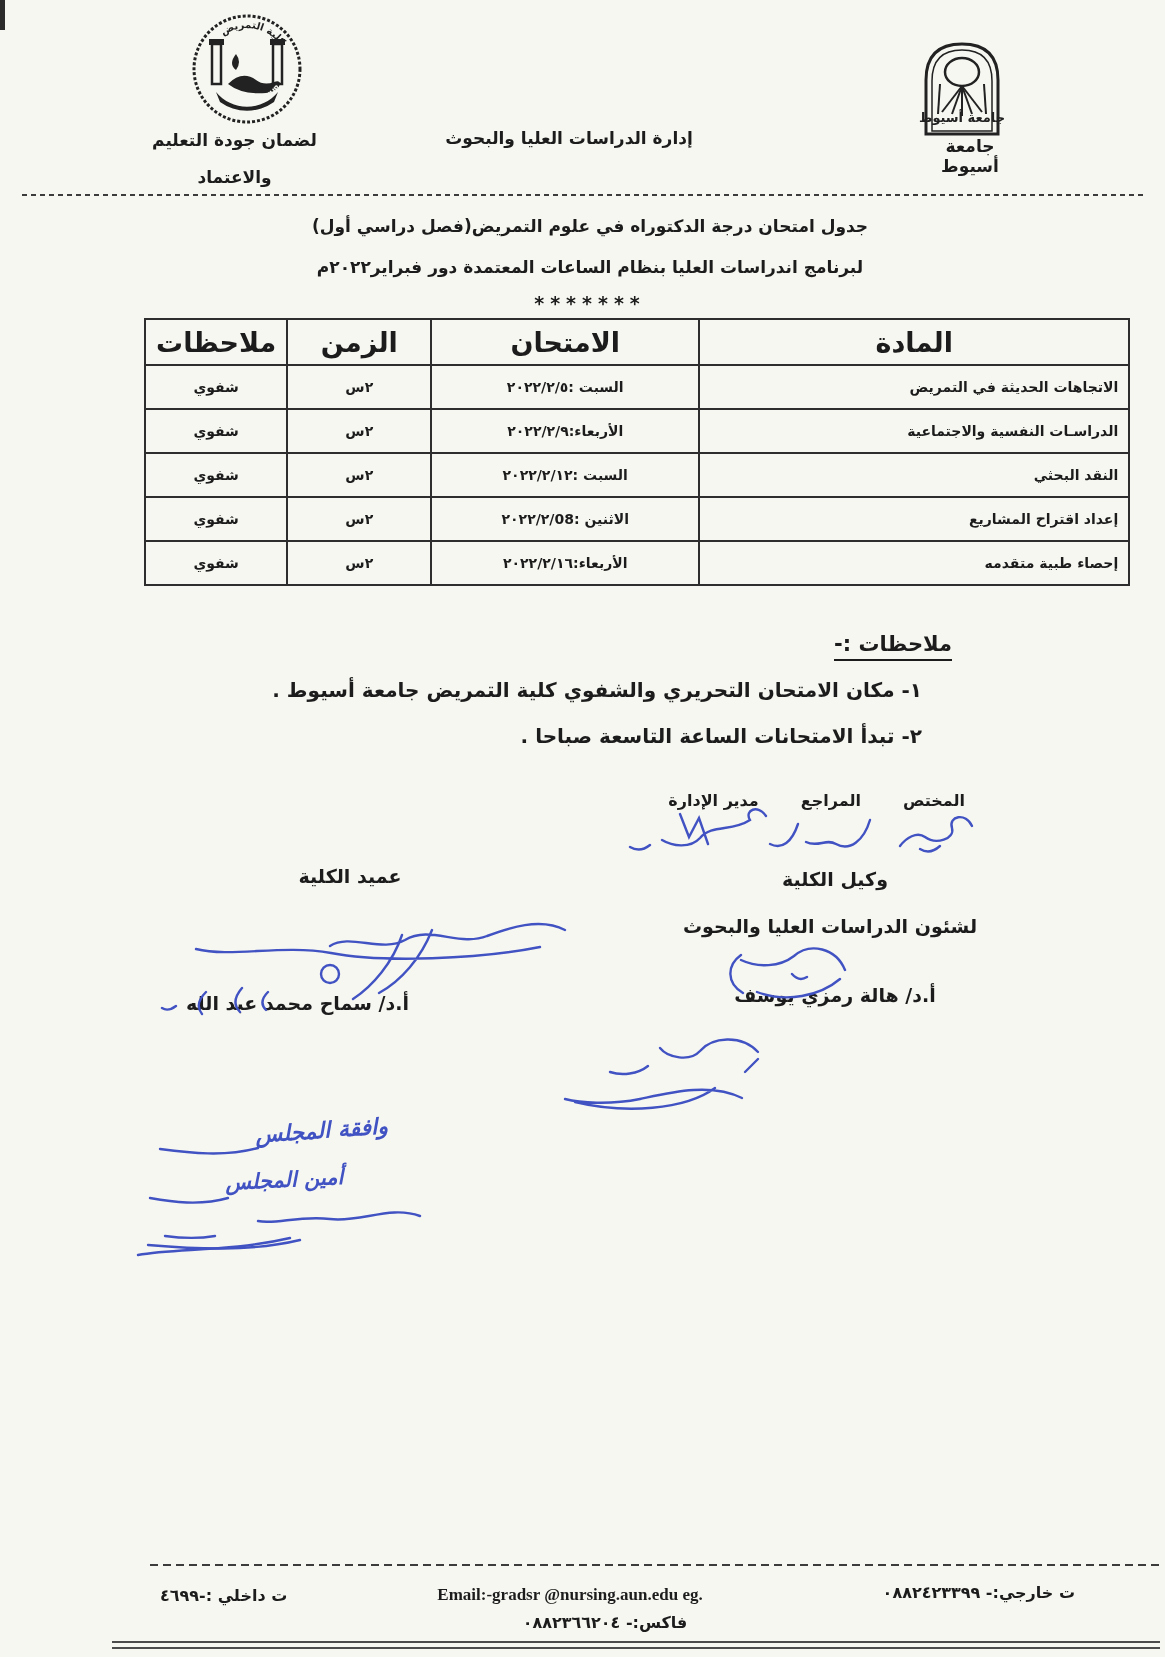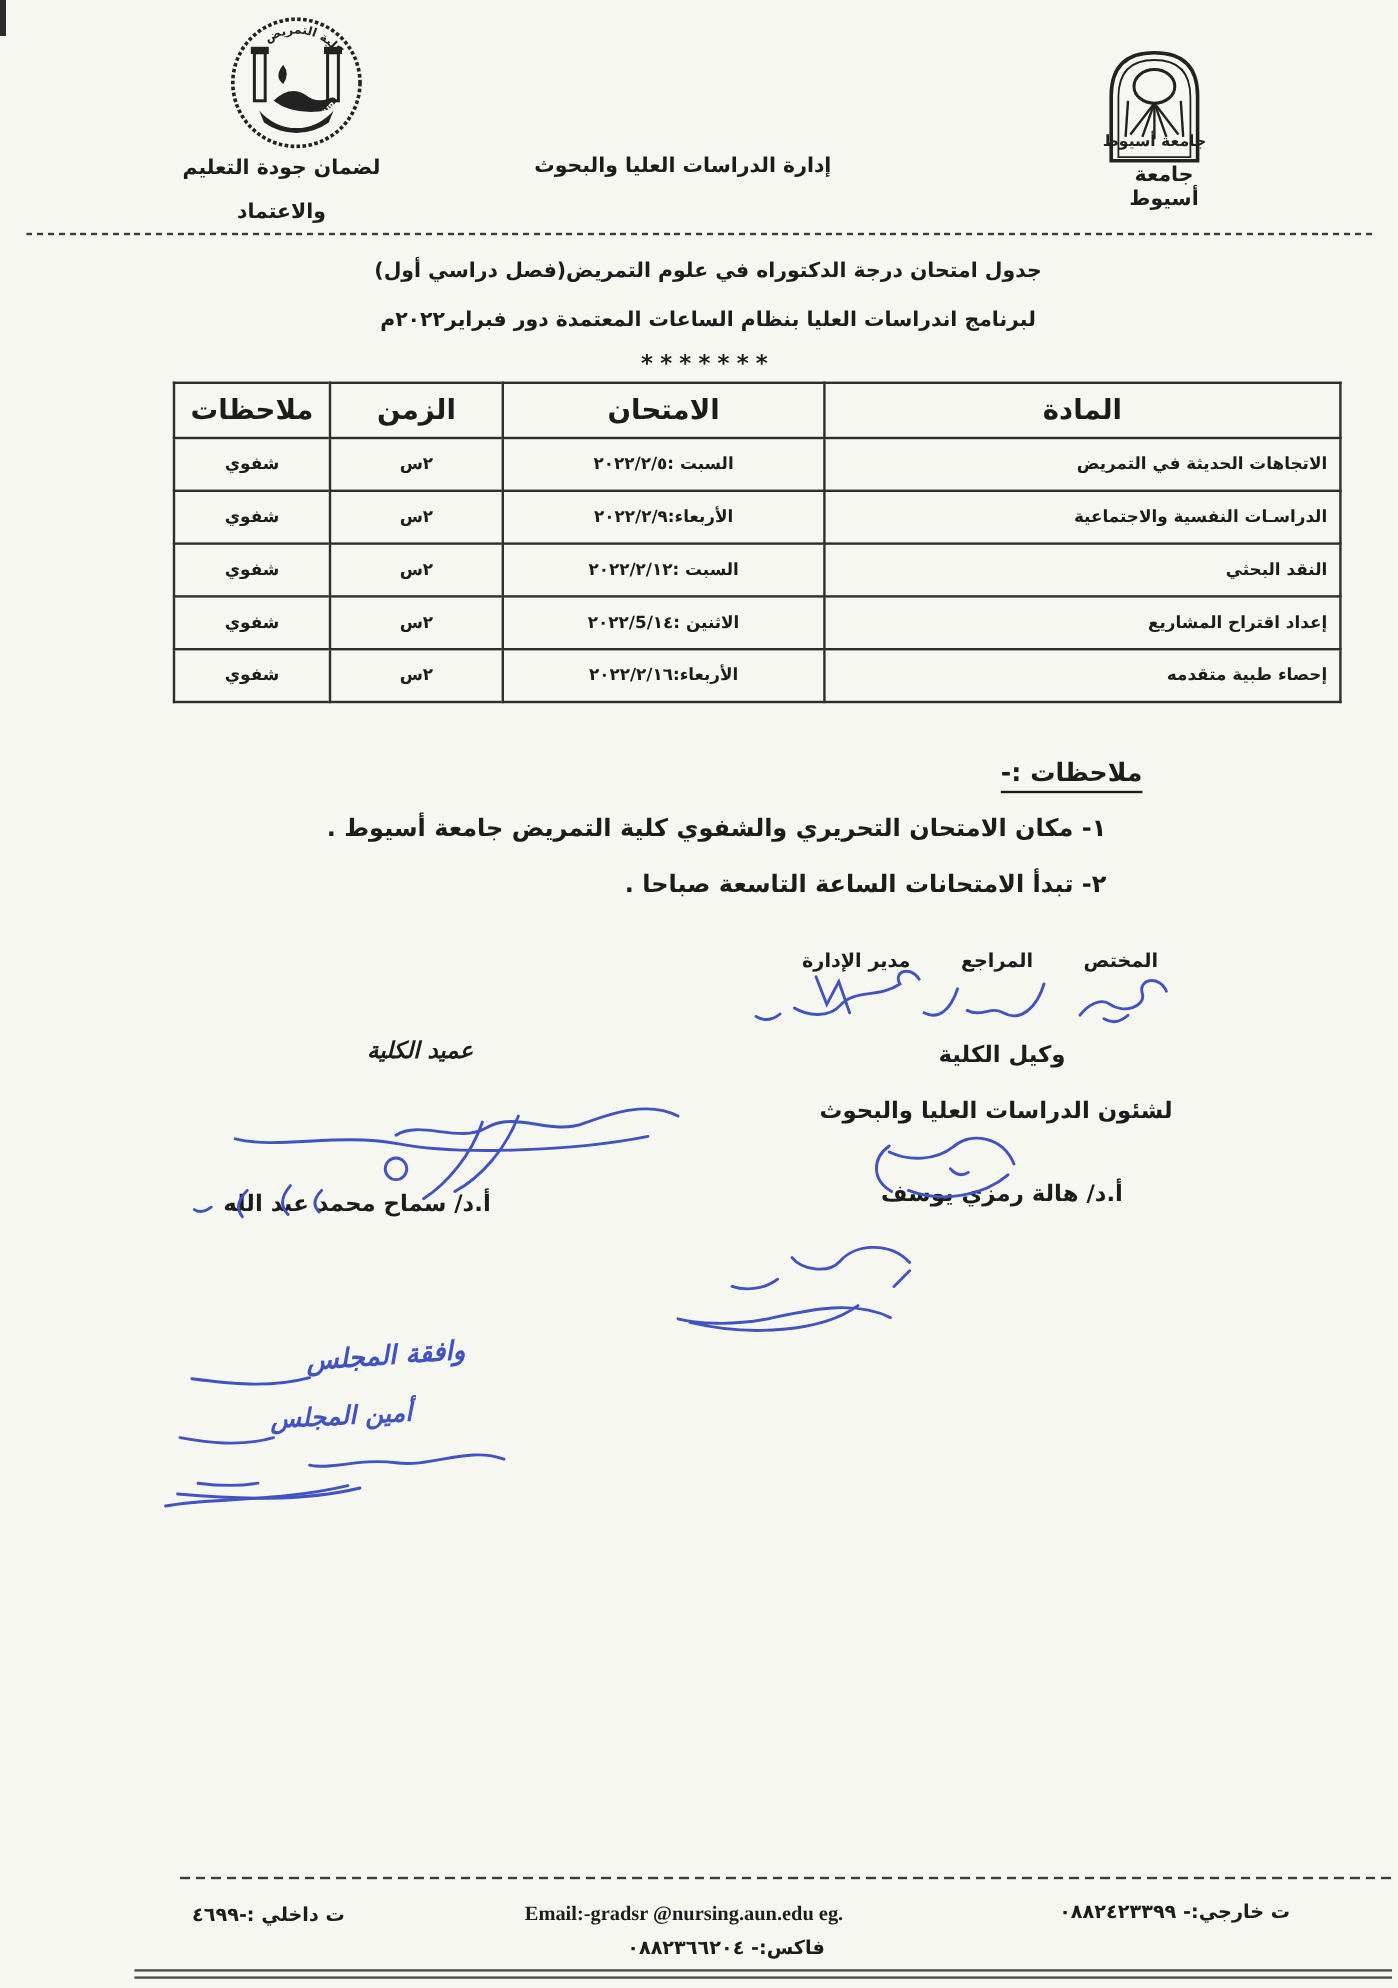--- a/index.html
+++ b/index.html
@@ -24,21 +24,21 @@
 
   
   .title{font-size:17px;font-weight:700;line-height:41px;text-align:center;direction:rtl;}
   .stars{font-size:19px;font-weight:700;letter-spacing:6px;text-align:center;margin-top:4px;}
 
   
   table.sched{border-collapse:collapse;direction:rtl;table-layout:fixed;}
   table.sched th,table.sched td{
     border:2px solid #2e2e2e;font-weight:700;padding:0 10px;overflow:hidden;
   }
-  table.sched th{height:44px;font-size:23px;text-align:center;}
+  table.sched th{height:44px;font-size:27px;text-align:center;}
   table.sched td{height:42px;font-size:14px;}
   .c-sub{width:408px;}  td.c-sub{text-align:right;}
   .c-exam{width:246px;} td.c-exam{text-align:center;font-size:18px;}
   .c-time{width:122px;} td.c-time{text-align:center;font-size:18px;}
   .c-note{width:108px;} td.c-note{text-align:center;font-size:18px;}
 
   
   .notes-h{font-size:21px;font-weight:700;border-bottom:2px solid #1c1c1c;padding-bottom:3px;}
   .note-item{font-size:20px;font-weight:700;}
 
@@ -135,21 +135,21 @@
           <td class="c-note">شفوي</td>
         </tr>
         <tr>
           <td class="c-sub">النقد البحثي</td>
           <td class="c-exam">السبت :٢٠٢٢/٢/١٢</td>
           <td class="c-time">٢س</td>
           <td class="c-note">شفوي</td>
         </tr>
         <tr>
           <td class="c-sub">إعداد اقتراح المشاريع</td>
-          <td class="c-exam">الاثنين :٢٠٢٢/5/١٤</td>
+          <td class="c-exam">الاثنين :٢٠٢٢/٢/08</td>
           <td class="c-time">٢س</td>
           <td class="c-note">شفوي</td>
         </tr>
         <tr>
           <td class="c-sub">إحصاء طبية متقدمه</td>
           <td class="c-exam">الأربعاء:٢٠٢٢/٢/١٦</td>
           <td class="c-time">٢س</td>
           <td class="c-note">شفوي</td>
         </tr>
       </tbody>
@@ -163,21 +163,21 @@
   <div class="abs role-row" style="right:200px;top:791px;">
     <span>المختص</span>
     <span>المراجع</span>
     <span>مدير الإدارة</span>
   </div>
 
   <div class="abs sig-title rtl" style="left:690px;top:868px;width:290px;">وكيل الكلية</div>
   <div class="abs sig-title rtl" style="left:680px;top:915px;width:300px;">لشئون الدراسات العليا والبحوث</div>
   <div class="abs sig-title rtl" style="left:690px;top:984px;width:290px;">أ.د/ هالة رمزي يوسف</div>
 
-  <div class="abs sig-title rtl" style="left:240px;top:865px;width:220px;font-style:italic;">عميد الكلية</div>
+  <div class="abs sig-title rtl" style="left:240px;top:865px;width:220px;">عميد الكلية</div>
   <div class="abs sig-title rtl" style="left:175px;top:992px;width:245px;">أ.د/ سماح محمد عبد الله</div>
 
   <div class="abs hand rtl" style="left:255px;top:1118px;font-size:22px;transform:rotate(-4deg);">وافقة المجلس</div>
   <div class="abs hand rtl" style="left:225px;top:1168px;font-size:21px;transform:rotate(-3deg);">أمين المجلس</div>
 
   <svg class="overlay" width="1165" height="1657" viewBox="0 0 1165 1657">
     <g fill="none" stroke="#4152c2" stroke-width="2.4" stroke-linecap="round">
 
       <path d="M972,826 C966,812 948,816 952,828 C955,839 936,845 925,837 C917,831 906,838 900,846 M940,846 q-10,9 -20,3"></path>
 

